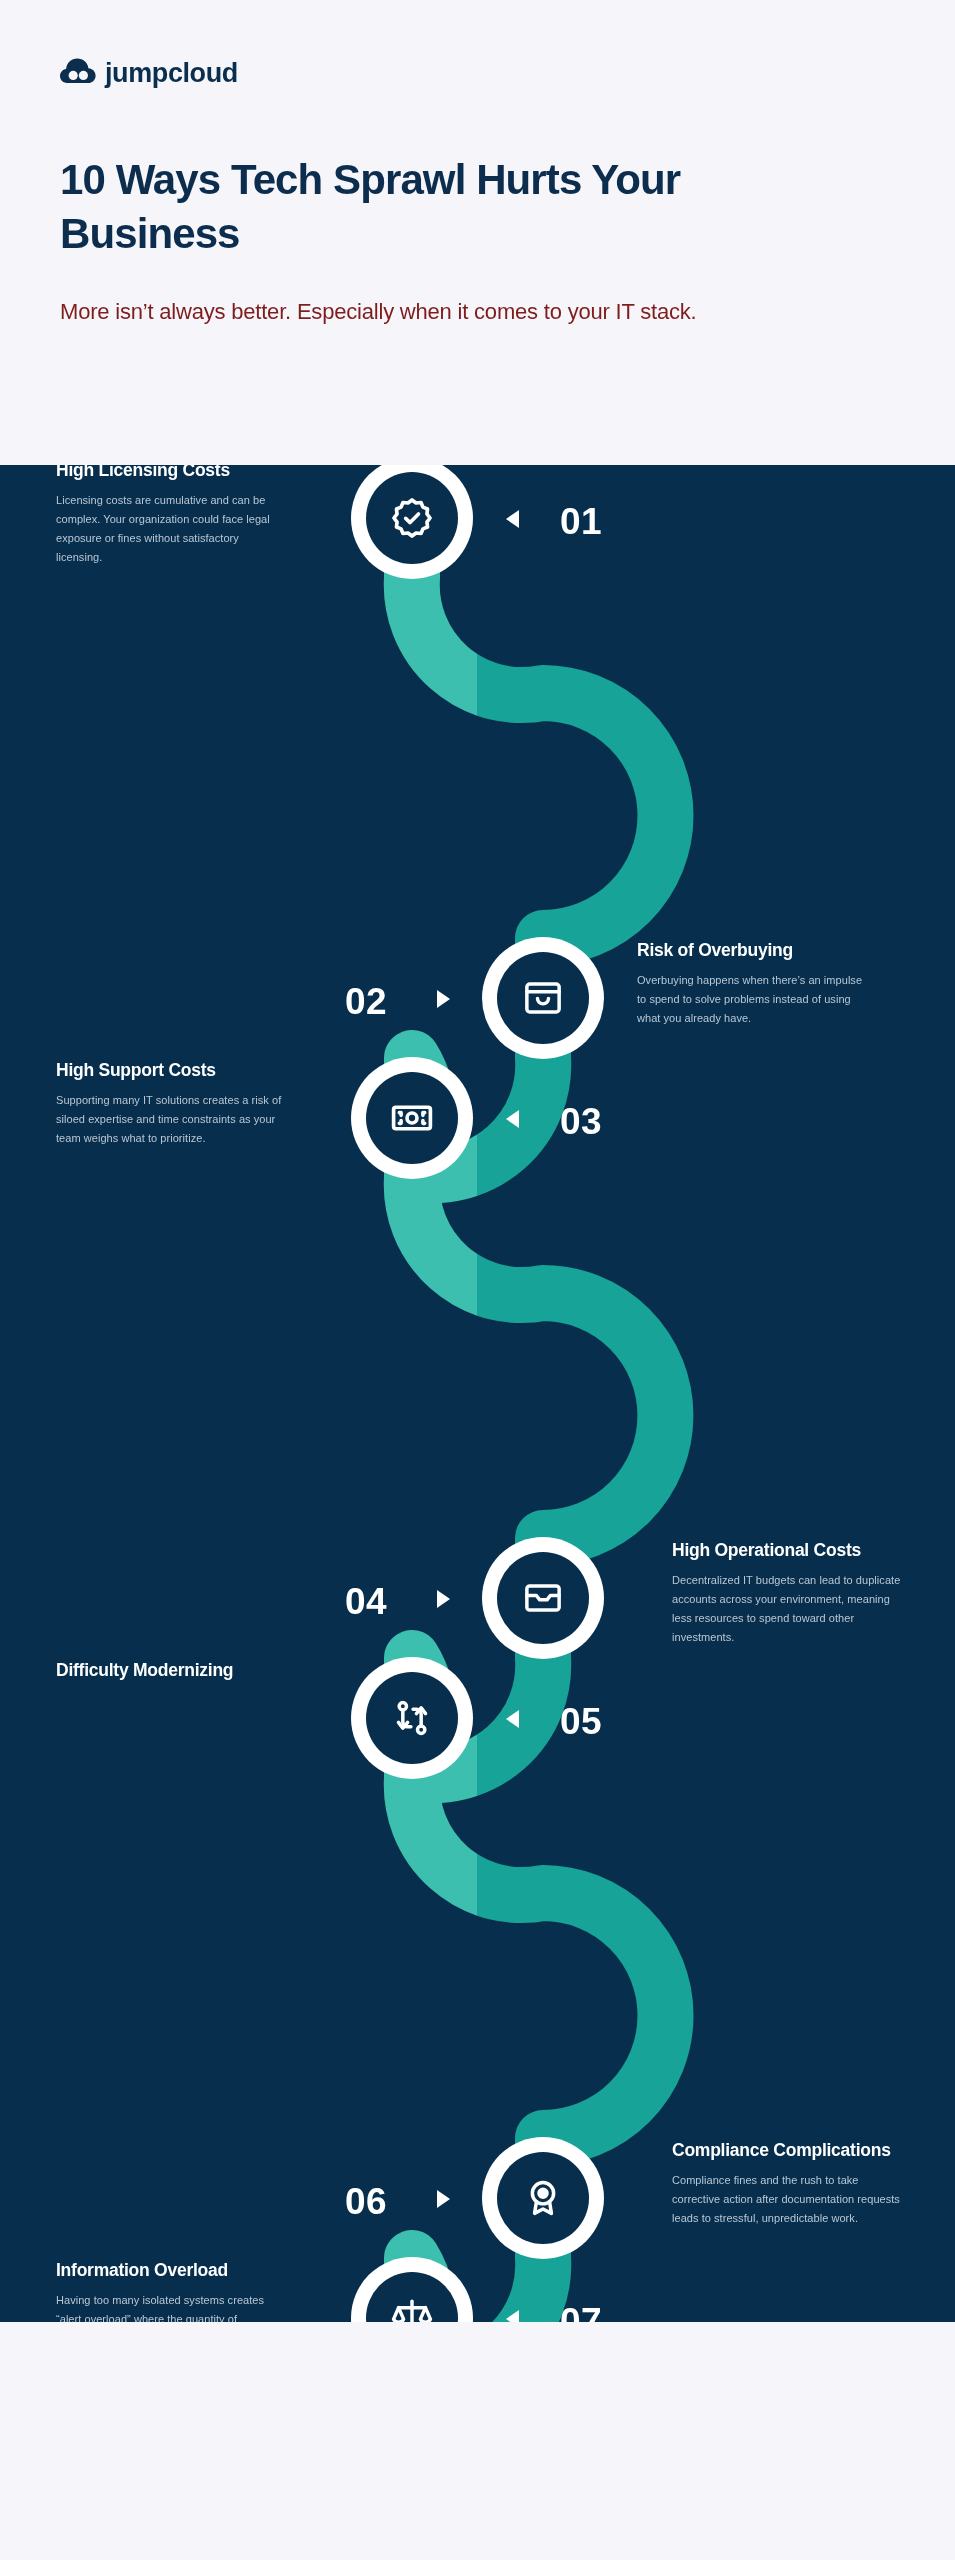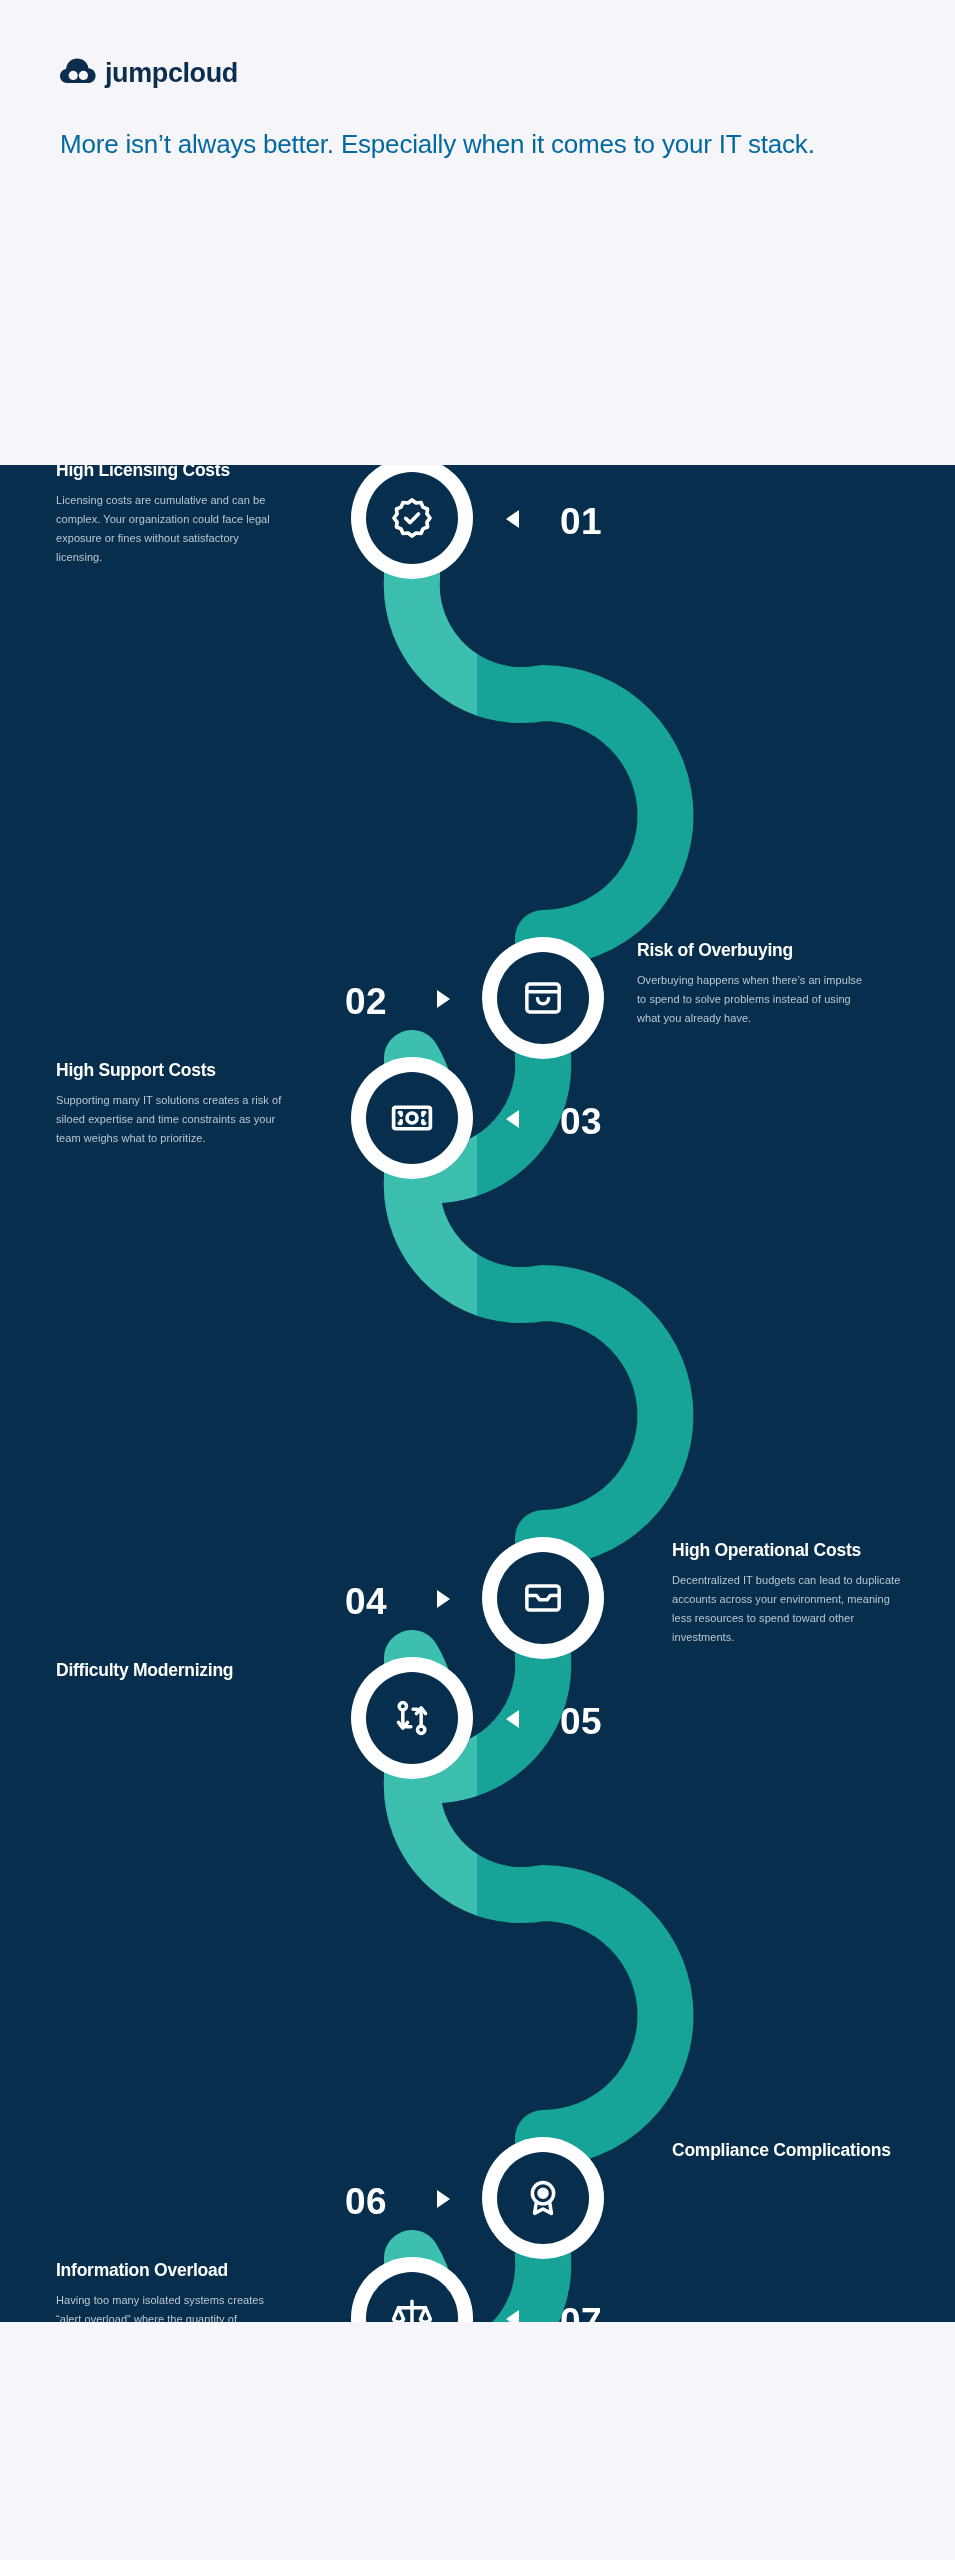--- a/index.html
+++ b/index.html
@@ -49,24 +49,24 @@
     font-size: 42px;
     line-height: 1.28;
     font-weight: 700;
     color: #0c2d4d;
     letter-spacing: -0.9px;
     max-width: 790px;
   }
 
   .subhead {
     margin-top: 34px;
-    font-size: 26px;
+    font-size: 22px;
     line-height: 1.52;
     font-weight: 400;
-    color: #0369a1;
+    color: #7f1d1d;
     letter-spacing: -0.2px;
     max-width: 800px;
   }
 
   
   .body-dark {
     position: absolute;
     left: 0; top: 465px;
     width: 955px;
     height: 1857px;
@@ -168,20 +168,21 @@
       <span class="logo-mark">
         <svg width="36" height="26" viewBox="0 0 36 26">
           <path d="M7.2 25 C2.6 25 0 21.6 0 18.1 C0 14.6 2.4 11.6 6.1 11.1 C6.6 5.1 11.2 0.6 17.3 0.6 C23.1 0.6 27.6 4.6 28.4 10.2 C32.6 10.6 35.6 13.6 35.6 17.7 C35.6 21.8 32.4 25 28.1 25 Z" fill="#0c2d4d"></path>
           <circle cx="13.2" cy="17.4" r="4.6" fill="#f5f5fa"></circle>
           <circle cx="23.4" cy="17.4" r="4.6" fill="#f5f5fa"></circle>
         </svg>
       </span>
       <span class="logo-word">jumpcloud</span>
     </div>
 
+    <h1 class="headline">10 Ways Tech Sprawl Hurts Your Business</h1>
     <p class="subhead">More isn’t always better. Especially when it comes to your IT stack.</p>
   </div>
 
   <div class="body-dark">
 
     <svg class="ribbon" viewBox="0 0 955 2095" preserveAspectRatio="none">
         <defs>
           <clipPath id="clipL">
             <rect x="0" y="0" width="477" height="2095"></rect>
           </clipPath>
@@ -294,20 +295,21 @@
         <div class="node-inner">
           <svg width="44" height="44" viewBox="0 0 24 24" fill="none" stroke="#fff" stroke-width="1.9" stroke-linecap="round" stroke-linejoin="round">
             <circle cx="12" cy="9.4" r="5.8"></circle>
             <circle cx="12" cy="9.4" r="2.2" fill="#fff"></circle>
             <path d="M8.4 14.2l-1 6.2 4.6-2.4 4.6 2.4-1-6.2"></path>
           </svg>
         </div>
       </div>
       <div class="txt" style="left:672px; top:-6px;">
         <h3>Compliance Complications</h3>
+        <p>Compliance fines and the rush to take corrective action after documentation requests leads to stressful, unpredictable work.</p>
       </div>
     </div>
 
     <div class="row" style="top:1800px">
       <div class="txt" style="left:56px; top:-6px;">
         <h3>Information Overload</h3>
         <p>Having too many isolated systems creates “alert overload” where the quantity of notifications causes them to be disregarded or turned off.</p>
       </div>
       <div class="node" style="left:351px; top:-8px;">
         <div class="node-inner">

